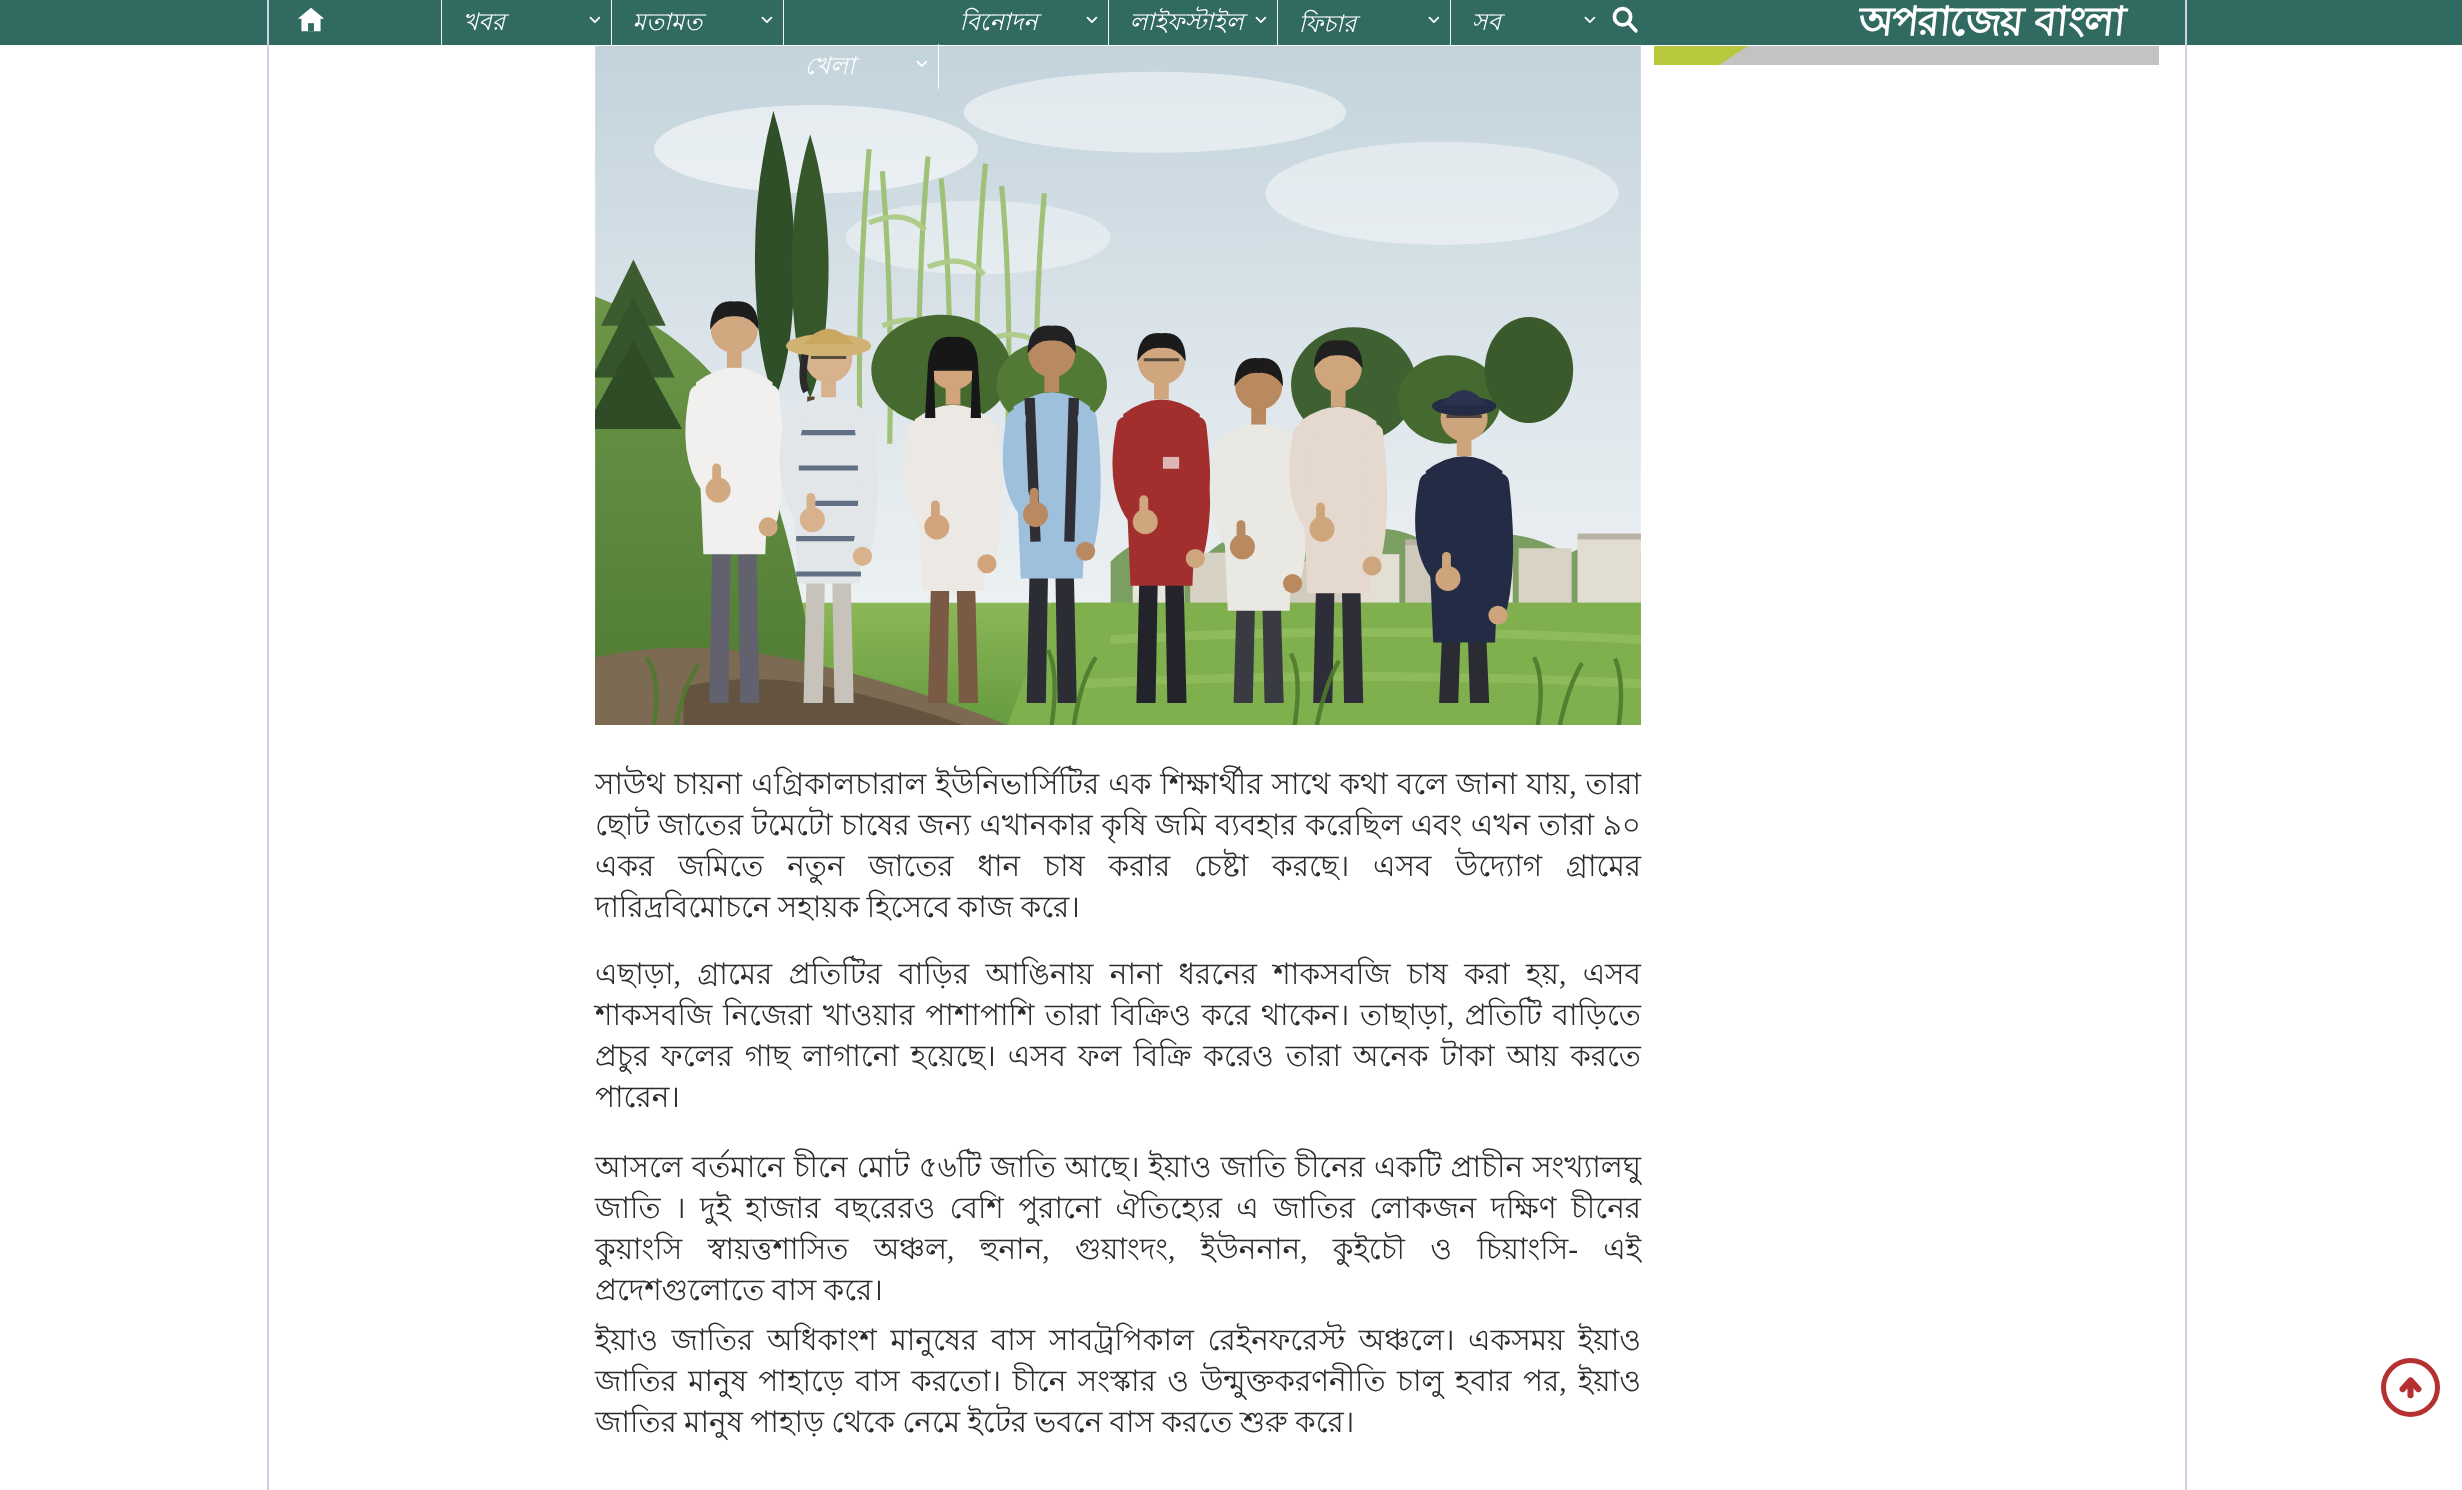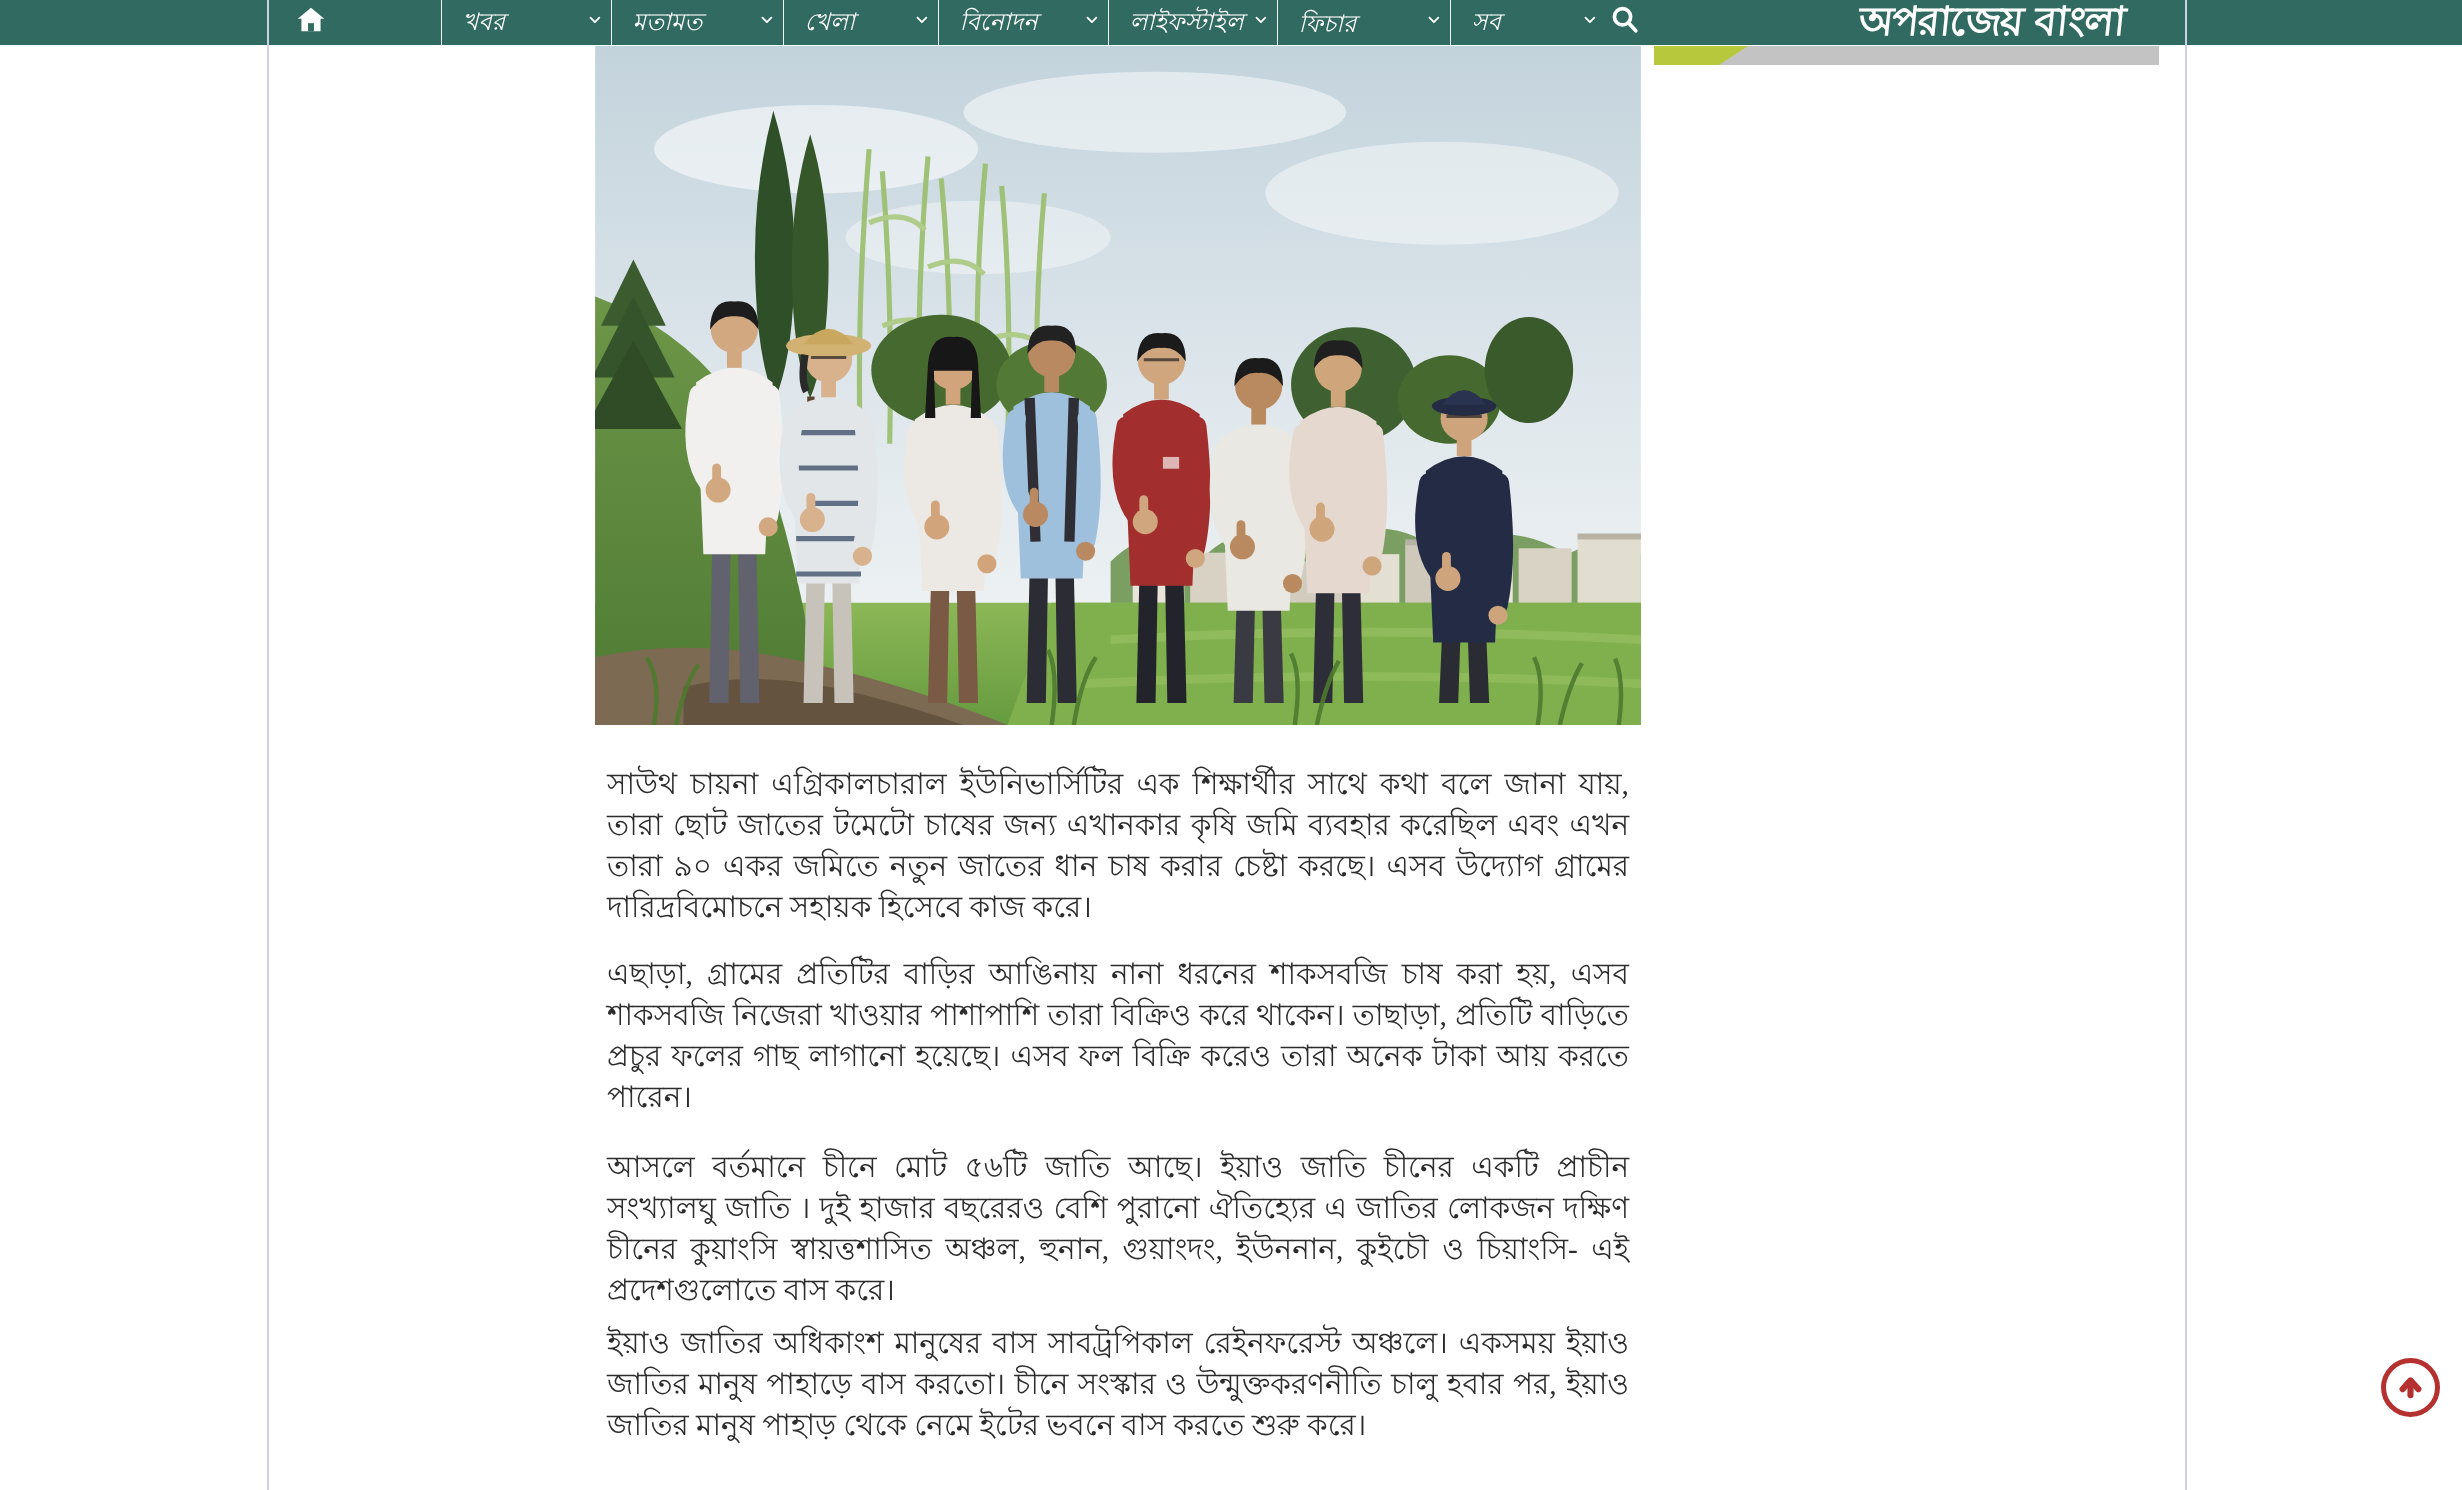--- a/index.html
+++ b/index.html
@@ -19,21 +19,21 @@
     position:relative;display:flex;align-items:center;height:45px;
     border-right:1.5px solid rgba(255,255,255,.92);
     color:#ffffff;font-size:24px;cursor:pointer;box-sizing:border-box;
   }
   .nav-cell.home{width:169px;padding-left:24px;border-left:none;}
   .nav-cell.item .lbl{padding-left:20.6px;white-space:nowrap;font-style:italic;}
   .nav-cell .chev{
     position:absolute;right:10.3px;top:50%;width:11.8px;height:11.8px;margin-top:-8.8px;
   }
   .nav-cell .chev svg{display:block;}
-  .nav-cell.w0{width:170px;} .nav-cell.w1{width:172px;} .nav-cell.w2{width:155px;}
+  .nav-cell.w0{width:170px;} .nav-cell.w1{width:172px;} .nav-cell.w2{width:155px;margin-top:44px;}
   .nav-cell.w3{width:170px;} .nav-cell.w4{width:169px;} .nav-cell.w5{width:173px;align-items:flex-end;}
   .nav-cell.w6{width:155px;border-right:none;}
   .nav-cell.search{width:88px;border-right:none;padding-left:4.4px;}
   .logo{
     position:absolute;left:1811px;top:1.5px;width:361px;height:42px;z-index:11;
     display:flex;align-items:center;justify-content:center;
     color:#ffffff;font-family:"DejaVu Sans",sans-serif;font-weight:bold;
     font-size:40px;letter-spacing:-1.5px;transform:skewX(-6deg);white-space:nowrap;
   }
   
@@ -54,21 +54,21 @@
     position:absolute;left:595px;top:46px;width:1046px;height:679px;margin:0;
     overflow:hidden;z-index:1;
   }
   .article-photo svg{display:block;}
   
   .article-body{
     position:absolute;left:595px;top:726px;width:1046px;z-index:1;
     font-family:"Liberation Serif",serif;color:#2c2c2c;
   }
   .article-body p{
-    margin:12px;font-size:29.5px;line-height:41px;text-align:justify;
+    margin:0;font-size:29.5px;line-height:41px;text-align:justify;
   }
   .article-body p.p0{margin-top:38px;margin-bottom:26px;}
   .article-body p.p1{margin-bottom:29px;}
   .article-body p.p2{margin-bottom:58px;}
   .article-body p.p3{margin-bottom:8.8px;}
   .article-body p.p4{margin-bottom:0;}
   
   .scroll-top{
     position:absolute;left:2381px;top:1358px;width:59px;height:59px;
     border-radius:50%;background:#ffffff;border:5.9px solid #b53130;

